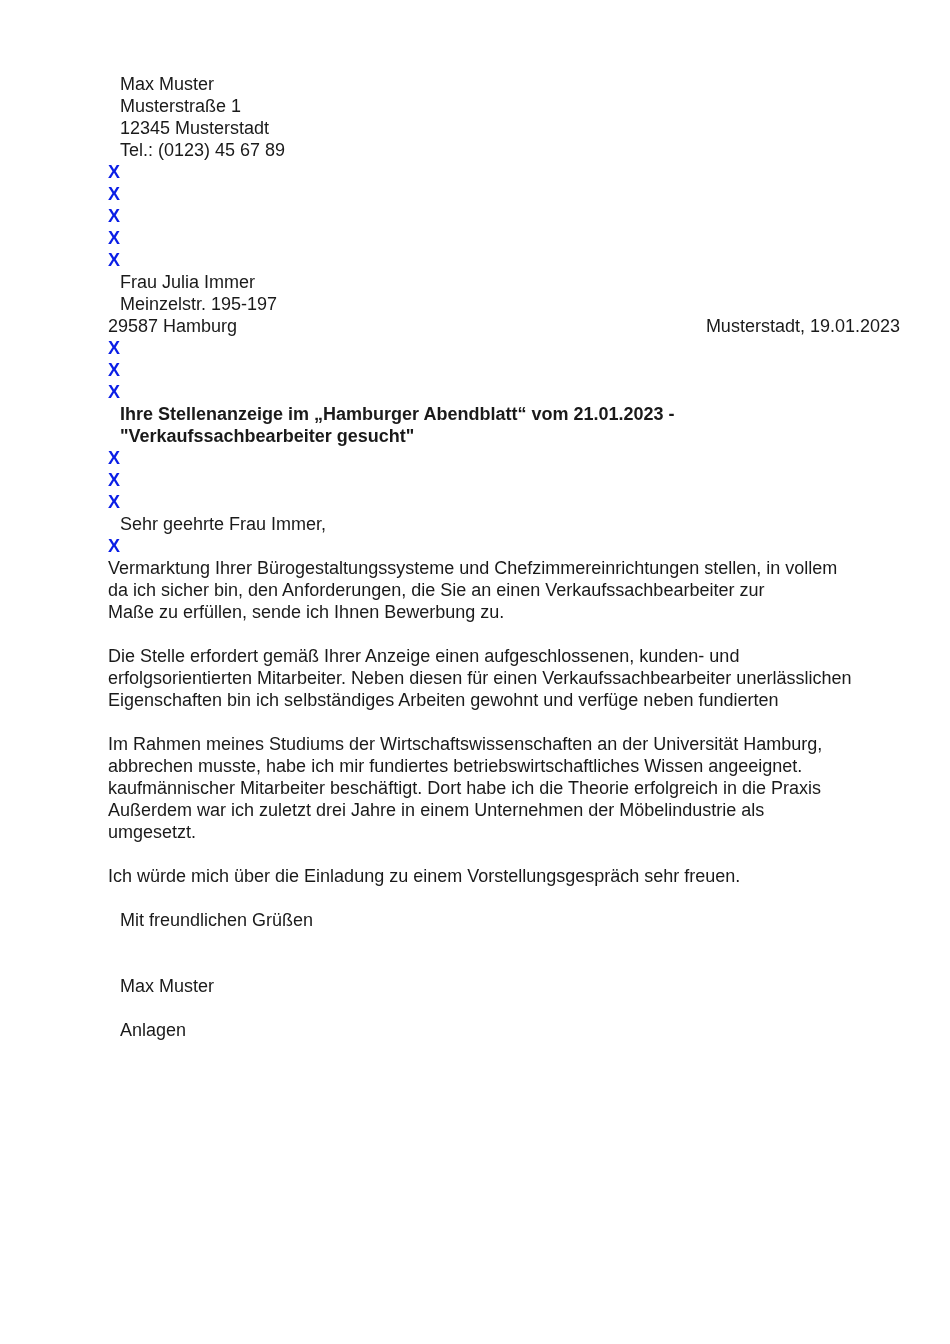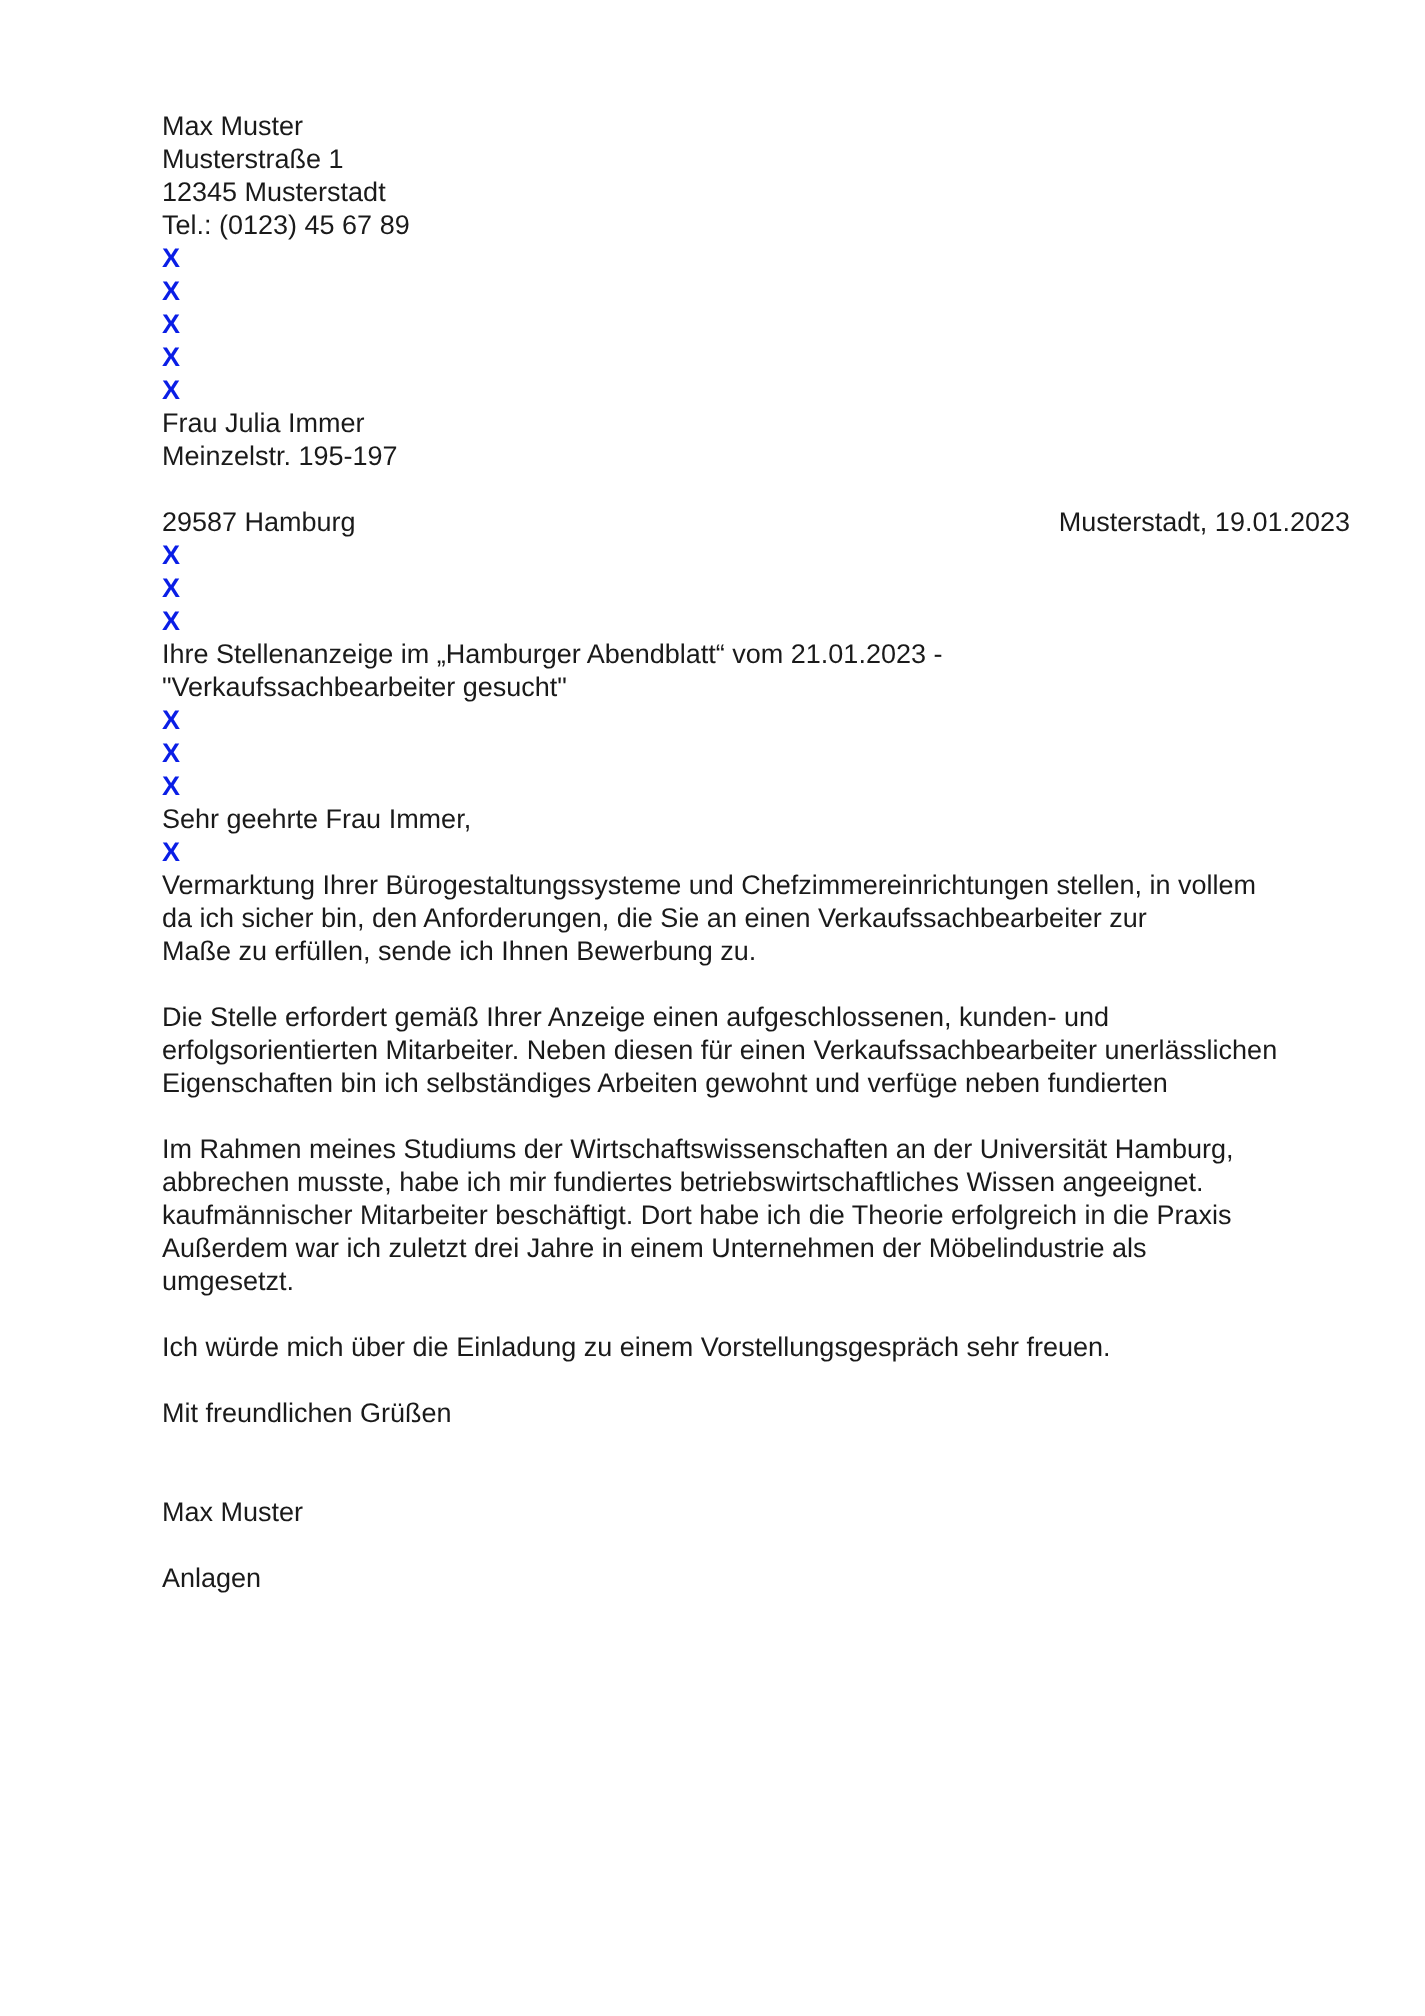--- a/index.html
+++ b/index.html
@@ -20,40 +20,40 @@
       left: 108px;
       top: 73px;
       width: 800px;
       font-size: 18px;
       line-height: 22px;
     }
     .line {
       display: block;
       height: 22px;
       white-space: nowrap;
+      margin-left: 12px;
     }
     .x-mark {
       color: #0a1ee6;
       font-weight: bold;
       display: block;
       height: 22px;
     }
     .row-with-date {
       position: relative;
       height: 22px;
-      margin-top: 22px;
     }
     .date {
       position: absolute;
       right: 8px;
       top: 0;
       white-space: nowrap;
     }
     .subject {
-      font-weight: normal;
+      font-weight: bold;
     }
     .para {
       display: block;
       white-space: normal;
     }
     .para span { display: block; height: 22px; white-space: nowrap; }
     .gap { display: block; height: 22px; }
     .gap2 { display: block; height: 44px; }
   </style>
 </head>

